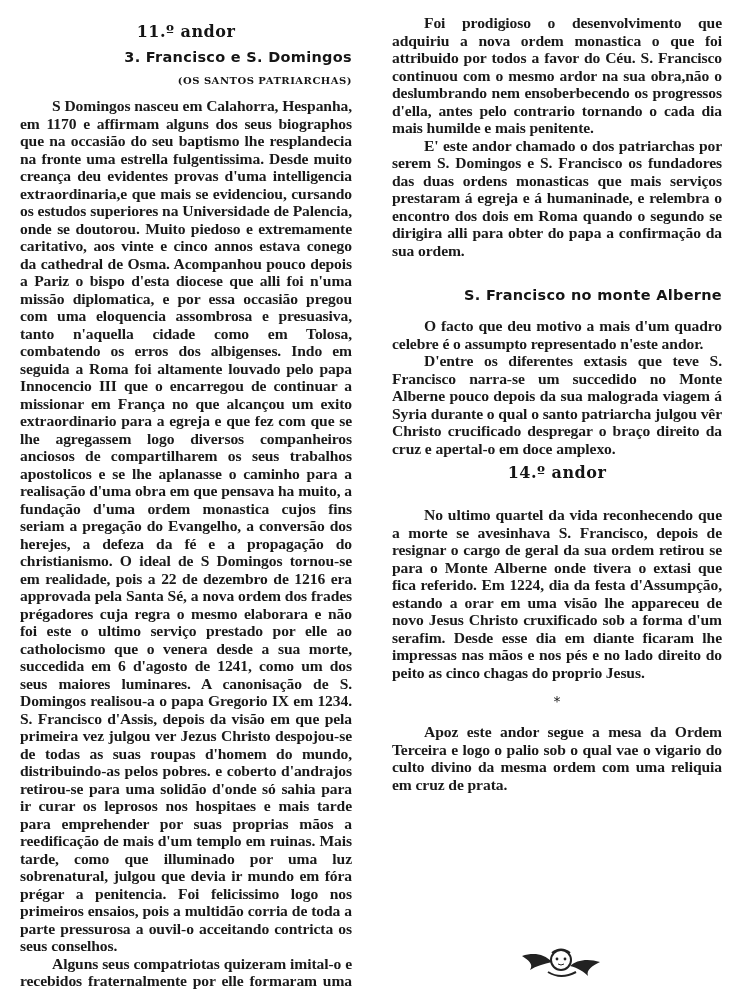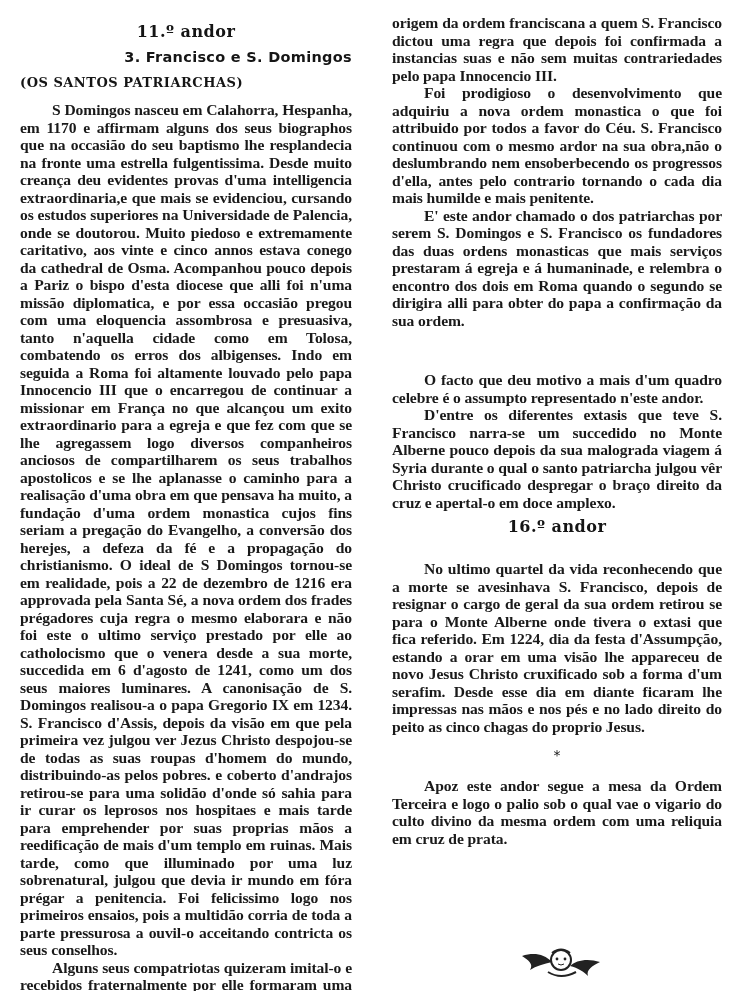--- a/index.html
+++ b/index.html
@@ -10,22 +10,22 @@
   .col-right { left: 392px; width: 330px; }
   .h-andor {
     font-family: "DejaVu Serif", serif; font-weight: bold; font-size: 16px;
     text-align: center; margin: 0; letter-spacing: 0.5px;
   }
   .h-sub {
     font-family: "DejaVu Sans", sans-serif; font-size: 14.5px; text-align: right;
     margin: 0; letter-spacing: 0.3px;
   }
   .h-small {
-    font-family: "DejaVu Serif", serif; font-weight: bold; font-size: 13px;
-    text-align: left; margin: 0; letter-spacing: 0.5px; text-transform: uppercase;
+    font-family: "DejaVu Serif", serif; font-weight: bold; font-size: 10px;
+    text-align: right; margin: 0; letter-spacing: 0.5px; text-transform: uppercase;
   }
   .p {
     font-family: "Liberation Serif", serif; font-size: 15.6px; line-height: 17.5px;
     margin: 0; text-align: justify; text-indent: 32px; font-weight: bold;
     color: #1a1a1a; letter-spacing: -0.1px;
   }
   .p.noindent { text-indent: 0; }
   .sep { text-align: center; font-family: "DejaVu Sans", sans-serif; font-size: 14px; margin: 0; }
   .cherub { position: absolute; left: 520px; top: 938px; width: 82px; height: 34px; }
 </style>
@@ -41,30 +41,30 @@
     <h3 class="h-sub">3. Francisco e S. Domingos</h3>
     <div style="height:10px"></div>
     <p class="h-small">(os santos patriarchas)</p>
     <div style="height:11px"></div>
     <p class="p">S Domingos nasceu em Calahorra, Hespanha, em 1170 e affirmam alguns dos seus biographos que na occasião do seu baptismo lhe resplandecia na fronte uma estrella fulgentissima. Desde muito creança deu evidentes provas d'uma intelligencia extraordinaria,e que mais se evidenciou, cursando os estudos superiores na Universidade de Palencia, onde se doutorou. Muito piedoso e extremamente caritativo, aos vinte e cinco annos estava conego da cathedral de Osma. Acompanhou pouco depois a Pariz o bispo d'esta diocese que alli foi n'uma missão diplomatica, e por essa occasião pregou com uma eloquencia assombrosa e presuasiva, tanto n'aquella cidade como em Tolosa, combatendo os erros dos albigenses. Indo em seguida a Roma foi altamente louvado pelo papa Innocencio III que o encarregou de continuar a missionar em França no que alcançou um exito extraordinario para a egreja e que fez com que se lhe agregassem logo diversos companheiros anciosos de compartilharem os seus trabalhos apostolicos e se lhe aplanasse o caminho para a realisação d'uma obra em que pensava ha muito, a fundação d'uma ordem monastica cujos fins seriam a pregação do Evangelho, a conversão dos herejes, a defeza da fé e a propagação do christianismo. O ideal de S Domingos tornou-se em realidade, pois a 22 de dezembro de 1216 era approvada pela Santa Sé, a nova ordem dos frades prégadores cuja regra o mesmo elaborara e não foi este o ultimo serviço prestado por elle ao catholocismo que o venera desde a sua morte, succedida em 6 d'agosto de 1241, como um dos seus maiores luminares. A canonisação de S. Domingos realisou-a o papa Gregorio IX em 1234. S. Francisco d'Assis, depois da visão em que pela primeira vez julgou ver Jezus Christo despojou-se de todas as suas roupas d'homem do mundo, distribuindo-as pelos pobres. e coberto d'andrajos retirou-se para uma solidão d'onde só sahia para ir curar os leprosos nos hospitaes e mais tarde para emprehender por suas proprias mãos a reedificação de mais d'um templo em ruinas. Mais tarde, como que illuminado por uma luz sobrenatural, julgou que devia ir mundo em fóra prégar a penitencia. Foi felicissimo logo nos primeiros ensaios, pois a multidão corria de toda a parte pressurosa a ouvil-o acceitando contricta os seus conselhos.</p>
     <p class="p">Alguns seus compatriotas quizeram imital-o e recebidos fraternalmente por elle formaram uma especie de congregação, que ficou sendo conhecida pelos «Penitentes d'Assis». Foi esta a</p>
   </div>
 
   <div class="col col-right">
     <div style="height:6px"></div>
-    <p class="p noindent">origem da ordem franciscana a quem S. Francisco dictou uma regra que depois foi confirmada a instancias suas e não sem muitas contrariedades pelo papa Innocencio III.</p>
     <p class="p">Foi prodigioso o desenvolvimento que adquiriu a nova ordem monastica o que foi attribuido por todos a favor do Céu. S. Francisco continuou com o mesmo ardor na sua obra,não o deslumbrando nem ensoberbecendo os progressos d'ella, antes pelo contrario tornando o cada dia mais humilde e mais penitente.</p>
     <p class="p">E' este andor chamado o dos patriarchas por serem S. Domingos e S. Francisco os fundadores das duas ordens monasticas que mais serviços prestaram á egreja e á humaninade, e relembra o encontro dos dois em Roma quando o segundo se dirigira alli para obter do papa a confirmação da sua ordem.</p>
     <div style="height:14px"></div>
     <div style="height:14px"></div>
+    <h3 class="h-sub">S. Francisco no monte Alberne</h3>
     <div style="height:14px"></div>
     <p class="p">O facto que deu motivo a mais d'um quadro celebre é o assumpto representado n'este andor.</p>
     <p class="p">D'entre os diferentes extasis que teve S. Francisco narra-se um succedido no Monte Alberne pouco depois da sua malograda viagem á Syria durante o qual o santo patriarcha julgou vêr Christo crucificado despregar o braço direito da cruz e apertal-o em doce amplexo.</p>
     <div style="height:6px"></div>
-    <h2 class="h-andor">16.º andor</h2>
+    <h2 class="h-andor">14.º andor</h2>
     <div style="height:12px"></div>
     <div style="height:12px"></div>
     <p class="p">No ultimo quartel da vida reconhecendo que a morte se avesinhava S. Francisco, depois de resignar o cargo de geral da sua ordem retirou se para o Monte Alberne onde tivera o extasi que fica referido. Em 1224, dia da festa d'Assumpção, estando a orar em uma visão lhe appareceu de novo Jesus Christo cruxificado sob a forma d'um serafim. Desde esse dia em diante ficaram lhe impressas nas mãos e nos pés e no lado direito do peito as cinco chagas do proprio Jesus.</p>
     <div style="height:12px"></div>
     <p class="sep">*</p>
     <div style="height:14px"></div>
     <p class="p">Apoz este andor segue a mesa da Ordem Terceira e logo o palio sob o qual vae o vigario do culto divino da mesma ordem com uma reliquia em cruz de prata.</p>
   </div>
 
   <svg class="cherub" viewBox="0 0 82 34">

